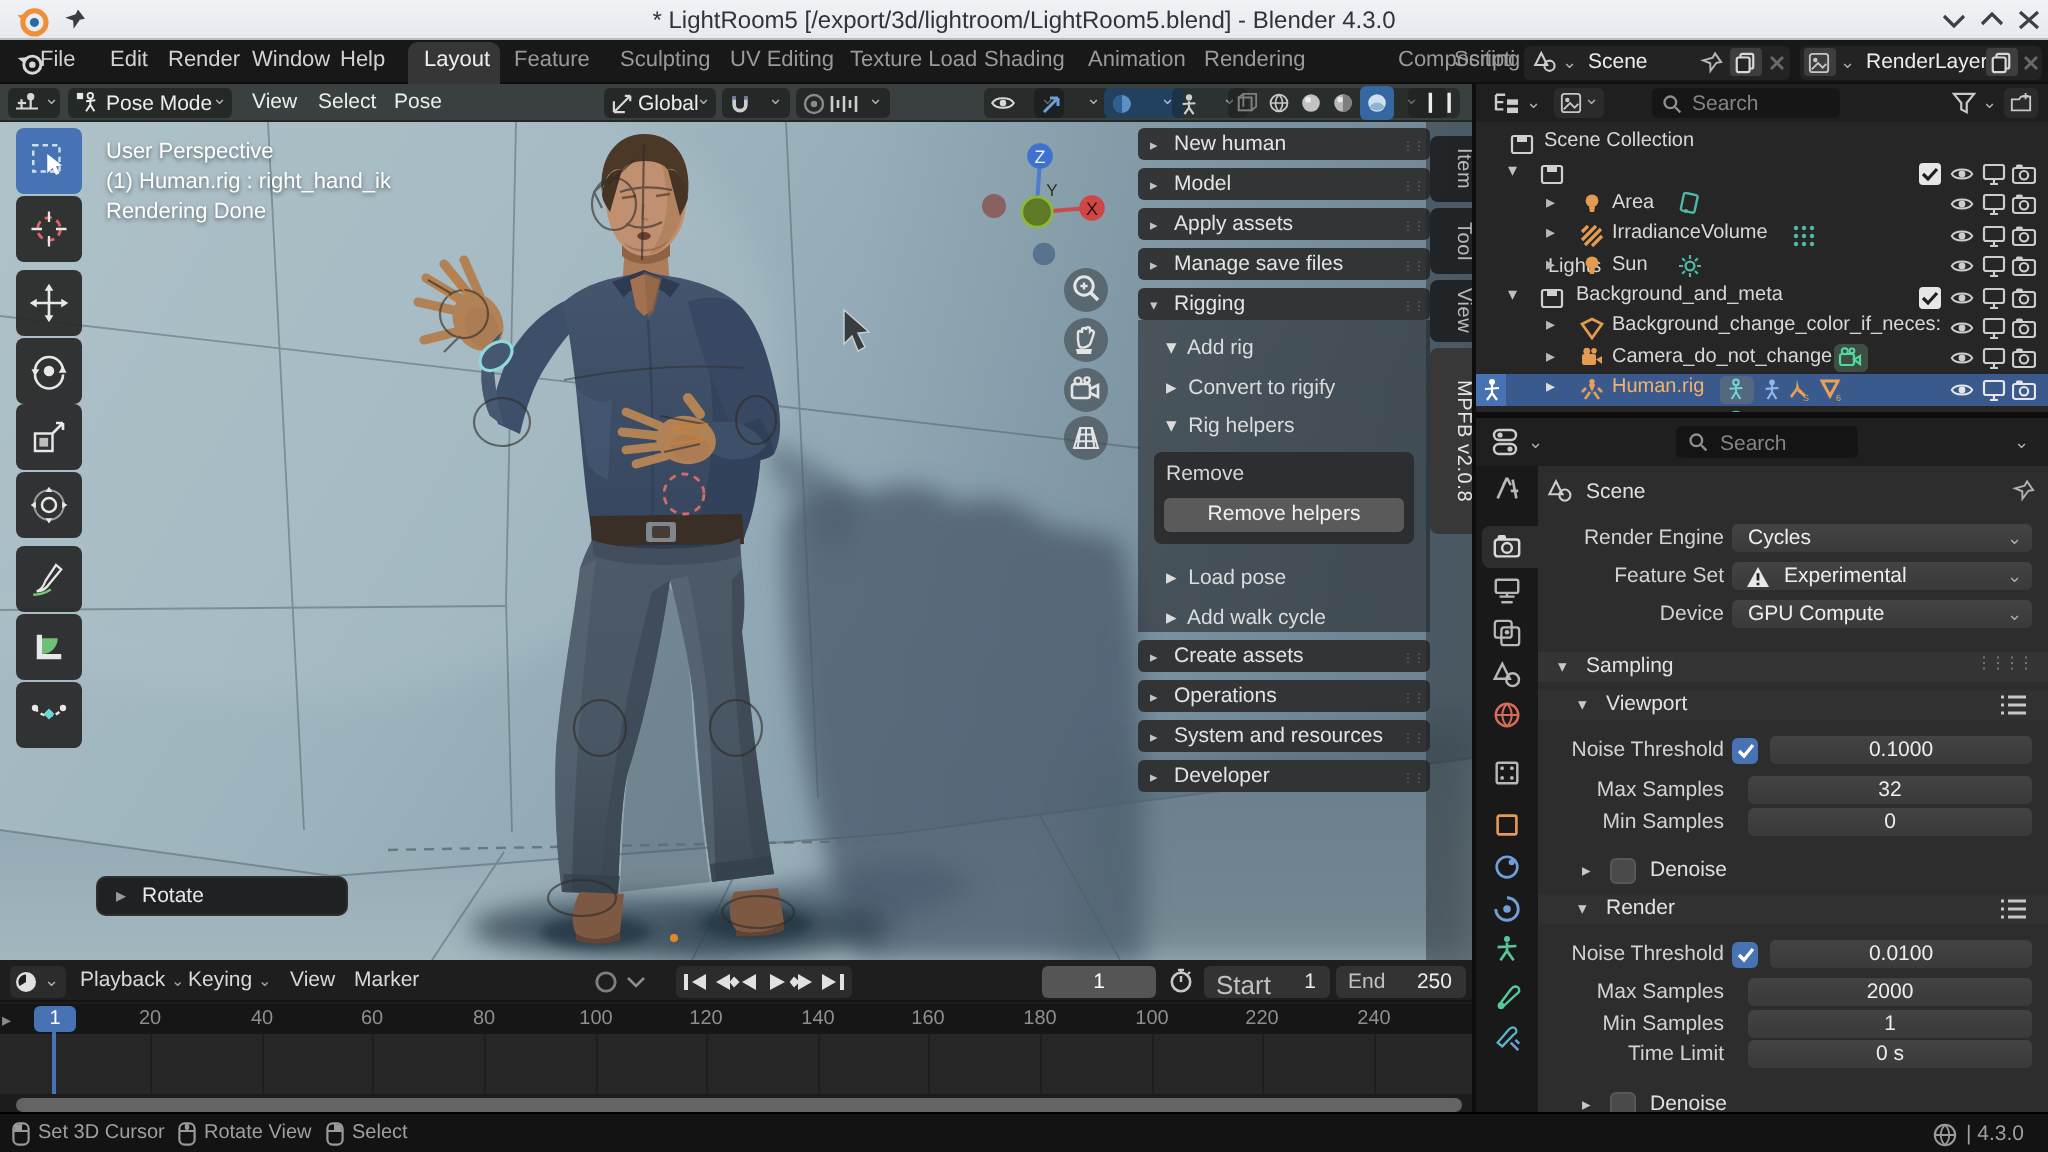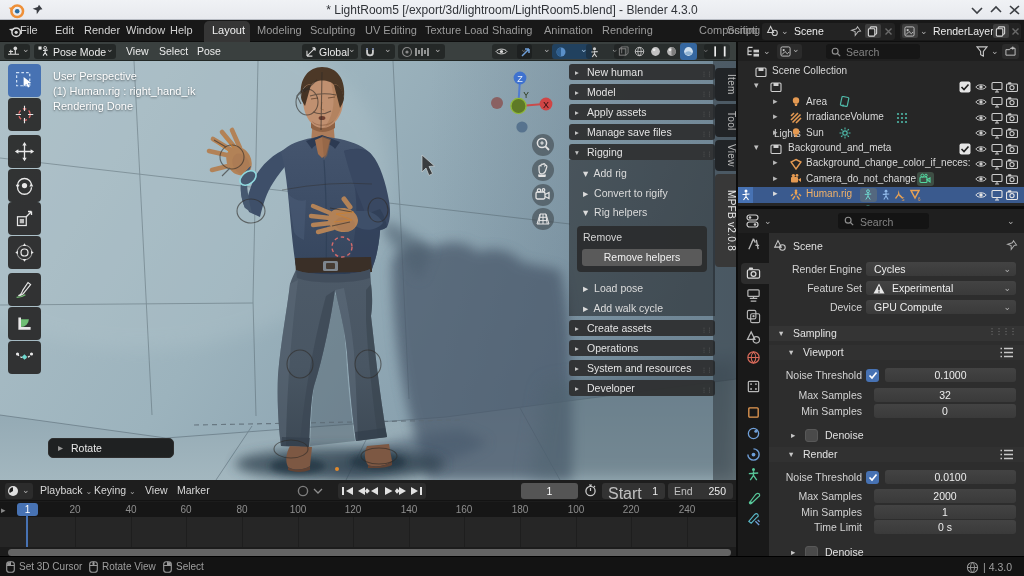--- a/index.html
+++ b/index.html
@@ -62,21 +62,21 @@
       <path d="M2,9 L11,8.2 L6.5,12.6 Z" fill="#d8d8d8"></path>
     </svg>
     <div class="abs txt" style="left:20px;top:4px;font-size:11px;color:#d2d2d2;">File</div>
     <div class="abs txt" style="left:55px;top:4px;font-size:11px;color:#d2d2d2;">Edit</div>
     <div class="abs txt" style="left:84px;top:4px;font-size:11px;color:#d2d2d2;">Render</div>
     <div class="abs txt" style="left:126px;top:4px;font-size:11px;color:#d2d2d2;">Window</div>
     <div class="abs txt" style="left:170px;top:4px;font-size:11px;color:#d2d2d2;">Help</div>
 
     <div class="abs" id="tabActive" style="left:204px;top:1px;width:46px;height:21px;background:#363636;border-radius:5px 5px 0 0;"></div>
     <div class="abs txt" style="left:212px;top:4px;font-size:11px;color:#f0f0f0;">Layout</div>
-    <div class="abs txt" style="left:257px;top:4px;font-size:11px;color:#9a9a9a;">Modeling</div>
+    <div class="abs txt" style="left:257px;top:4px;font-size:11px;color:#9a9a9a;">Feature</div>
     <div class="abs txt" style="left:310px;top:4px;font-size:11px;color:#9a9a9a;">Sculpting</div>
     <div class="abs txt" style="left:365px;top:4px;font-size:11px;color:#9a9a9a;">UV Editing</div>
     <div class="abs txt" style="left:425px;top:4px;font-size:11px;color:#9a9a9a;">Texture Load</div>
     <div class="abs txt" style="left:492px;top:4px;font-size:11px;color:#9a9a9a;">Shading</div>
     <div class="abs txt" style="left:544px;top:4px;font-size:11px;color:#9a9a9a;">Animation</div>
     <div class="abs txt" style="left:602px;top:4px;font-size:11px;color:#9a9a9a;">Rendering</div>
     <div class="abs txt" style="left:659px;top:4px;font-size:11px;color:#9a9a9a;margin-left:40px;">Compositing</div>
     <div class="abs txt" style="left:727px;top:4px;font-size:11px;color:#9a9a9a;width:31px;overflow:hidden;">Scriptin</div>
 
     <div class="abs" style="left:762px;top:2.5px;width:133px;height:17px;background:#232323;border-radius:3px;">
@@ -606,21 +606,21 @@
           <path d="M71 2 L78 6 L71 10 Z"></path>
             <rect x="80" y="2" width="2" height="8"></rect>
         </g>
       </svg>
       <div class="abs" style="left:521px;top:2.5px;width:57px;height:16px;background:#555555;border-radius:3px;text-align:center;font-size:10.5px;color:#fff;line-height:16px;">1</div>
       <svg style="position:absolute;left:584px;top:4px" width="13" height="13" viewBox="0 0 13 13">
           <circle cx="6.5" cy="7" r="4.6" fill="none" stroke="#c8c8c8" stroke-width="1.3"></circle>
           <path d="M6.5 7 L6.5 4 M5 1 L8 1 M6.5 1 L6.5 2.4 M10 3 L11 2" stroke="#c8c8c8" stroke-width="1.2"></path>
         </svg>
       <div class="abs" style="left:602px;top:2.5px;width:63px;height:16px;background:#333333;border-radius:3px;">
-        <span style="position:absolute;left:6px;top:2px;font-size:16px;color:#c0c0c0;">Start</span>
+        <span style="position:absolute;left:6px;top:2px;font-size:13px;color:#c0c0c0;">Start</span>
         <span style="position:absolute;right:7px;top:2px;font-size:10.5px;color:#ededed;">1</span>
       </div>
       <div class="abs" style="left:668px;top:2.5px;width:65px;height:16px;background:#333333;border-radius:3px;">
         <span style="position:absolute;left:6px;top:2px;font-size:10.5px;color:#c0c0c0;">End</span>
         <span style="position:absolute;right:7px;top:2px;font-size:10.5px;color:#ededed;">250</span>
       </div>
     </div>
 
     <div class="abs" id="ruler" style="left:0;top:22px;width:737px;height:15px;background:#161616;">
       <span class="rnum" style="left:61px;">20</span>

